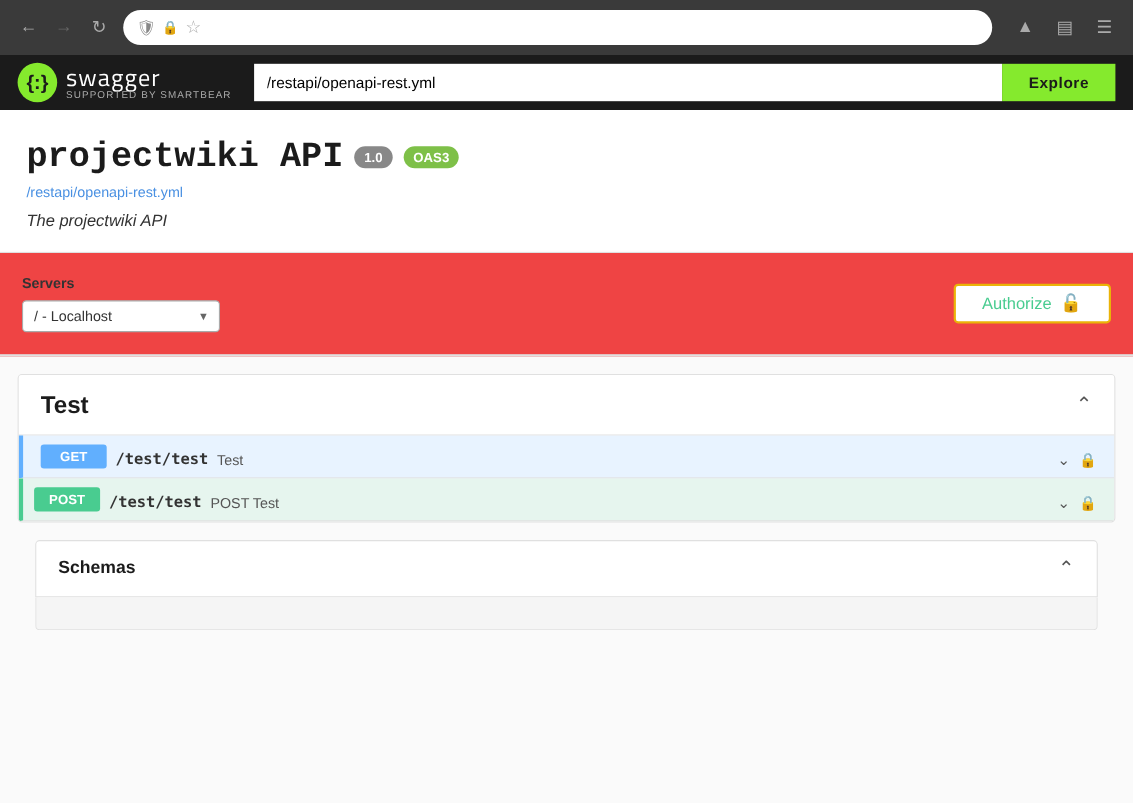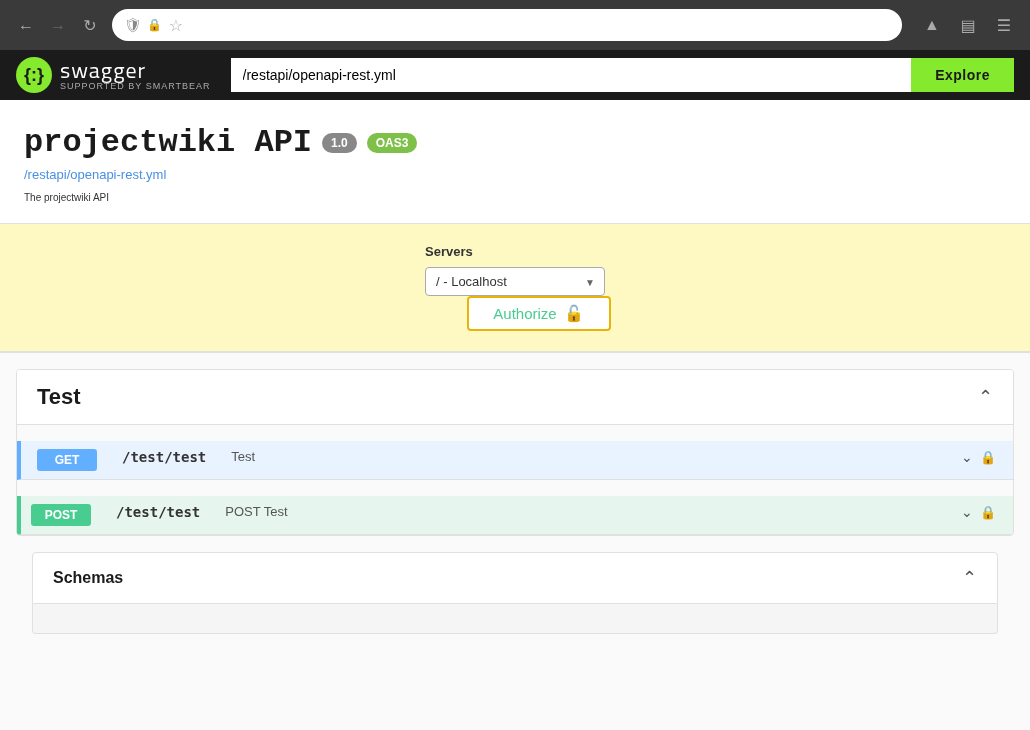--- a/index.html
+++ b/index.html
@@ -180,31 +180,31 @@
     }
     .api-url-link {
       color: #4990e2;
       font-size: 13px;
       text-decoration: none;
       display: block;
       margin-bottom: 10px;
     }
     .api-description {
       color: #333;
-      font-size: 10px;
+      font-size: 15px;
+      font-style: italic;
     }
 
     .servers-section {
-      background: #fef9c3;
+      background: #ef4444;
       border-bottom: 2px solid #e0e0e0;
       padding: 20px 20px;
       display: flex;
       align-items: center;
       justify-content: space-between;
-      flex-direction: column;
     }
     .servers-left {
       display: flex;
       flex-direction: column;
       gap: 8px;
     }
     .servers-label {
       font-size: 13px;
       font-weight: bold;
       color: #333;
@@ -278,26 +278,25 @@
       color: #1b1b1b;
     }
     .chevron-up {
       font-size: 18px;
       color: #555;
     }
 
     
     .endpoint-row {
       display: flex;
-      align-items: flex-start;
+      align-items: flex-end;
       padding: 8px 16px;
-      gap: 25px;
+      gap: 8px;
       cursor: pointer;
       border-bottom: 1px solid #e0e0e0;
-      margin-top: 16px;
     }
     .endpoint-get {
       background: #e8f3ff;
       border-left: 4px solid #61affe;
     }
     .endpoint-post {
       background: #e6f5ee;
       border-left: 4px solid #49cc90;
       padding-left: 10px;
     }

